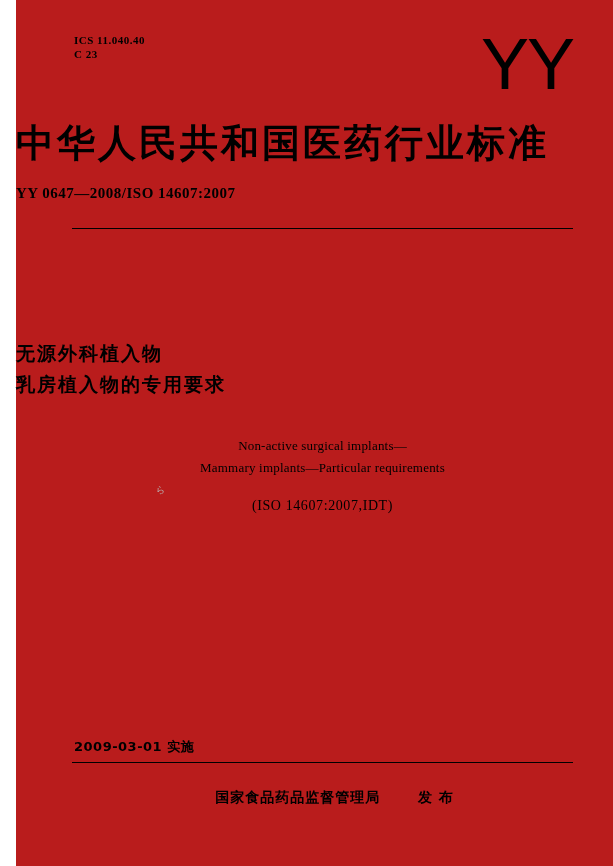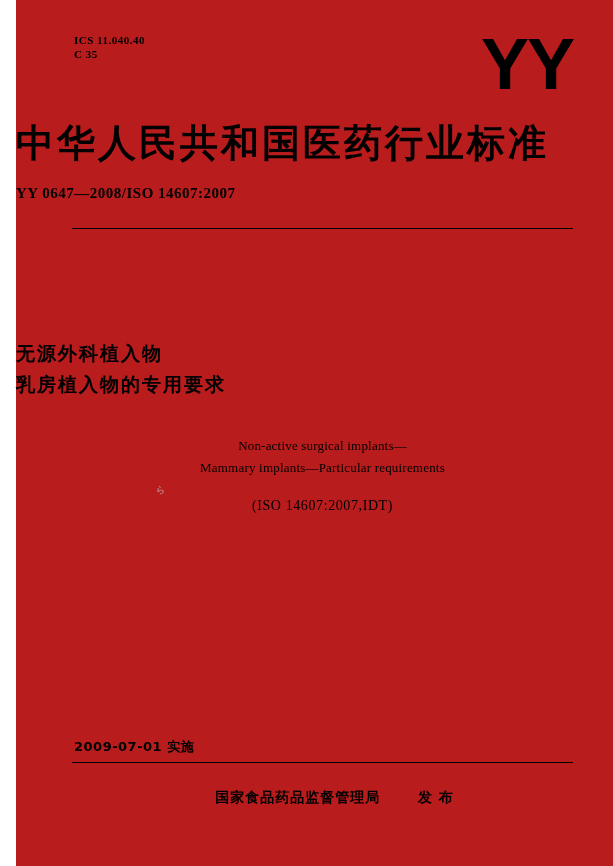--- a/index.html
+++ b/index.html
@@ -34,21 +34,21 @@
     line-height: 14px;
     letter-spacing: 0.5px;
   }
   .ics-line { white-space: nowrap; }
 
   .yy-logo {
     position: absolute;
     right: 56px;
     top: 28px;
     font-family: "Liberation Sans", sans-serif;
-    font-weight: bold;
+    font-weight: normal;
     font-size: 72px;
     line-height: 72px;
     letter-spacing: -2px;
   }
 
   
   .std-title {
     position: absolute;
     left: 0;
     right: 0;
@@ -164,21 +164,21 @@
   }
   .issuer .gap { display: inline-block; width: 26px; }
 </style>
 </head>
 <body>
 
 <div class="page">
 
   <div class="ics-block">
     <div class="ics-line">ICS 11.040.40</div>
-    <div class="ics-line">C 35</div>
+    <div class="ics-line">C 23</div>
   </div>
 
   <div class="yy-logo">YY</div>
 
   <div class="std-title">中华人民共和国医药行业标准</div>
 
   <div class="std-number">YY 0647—2008/ISO 14607:2007</div>
 
   <div class="rule"></div>
 
@@ -192,21 +192,21 @@
     <div class="line">Mammary implants—Particular requirements</div>
   </div>
 
   <div class="stray-mark">ら</div>
 
   <div class="iso-ref">(ISO 14607:2007,IDT)</div>
 
   <div class="rule bottom-rule"></div>
 
   <div class="date-row">
-    <div>2009-07-01 实施</div>
+    <div>2009-03-01 实施</div>
   </div>
 
   <div class="issuer">
     <span>国家食品药品监督管理局</span>
     <span class="gap"></span>
     <span>发 布</span>
   </div>
 
 </div>
 

